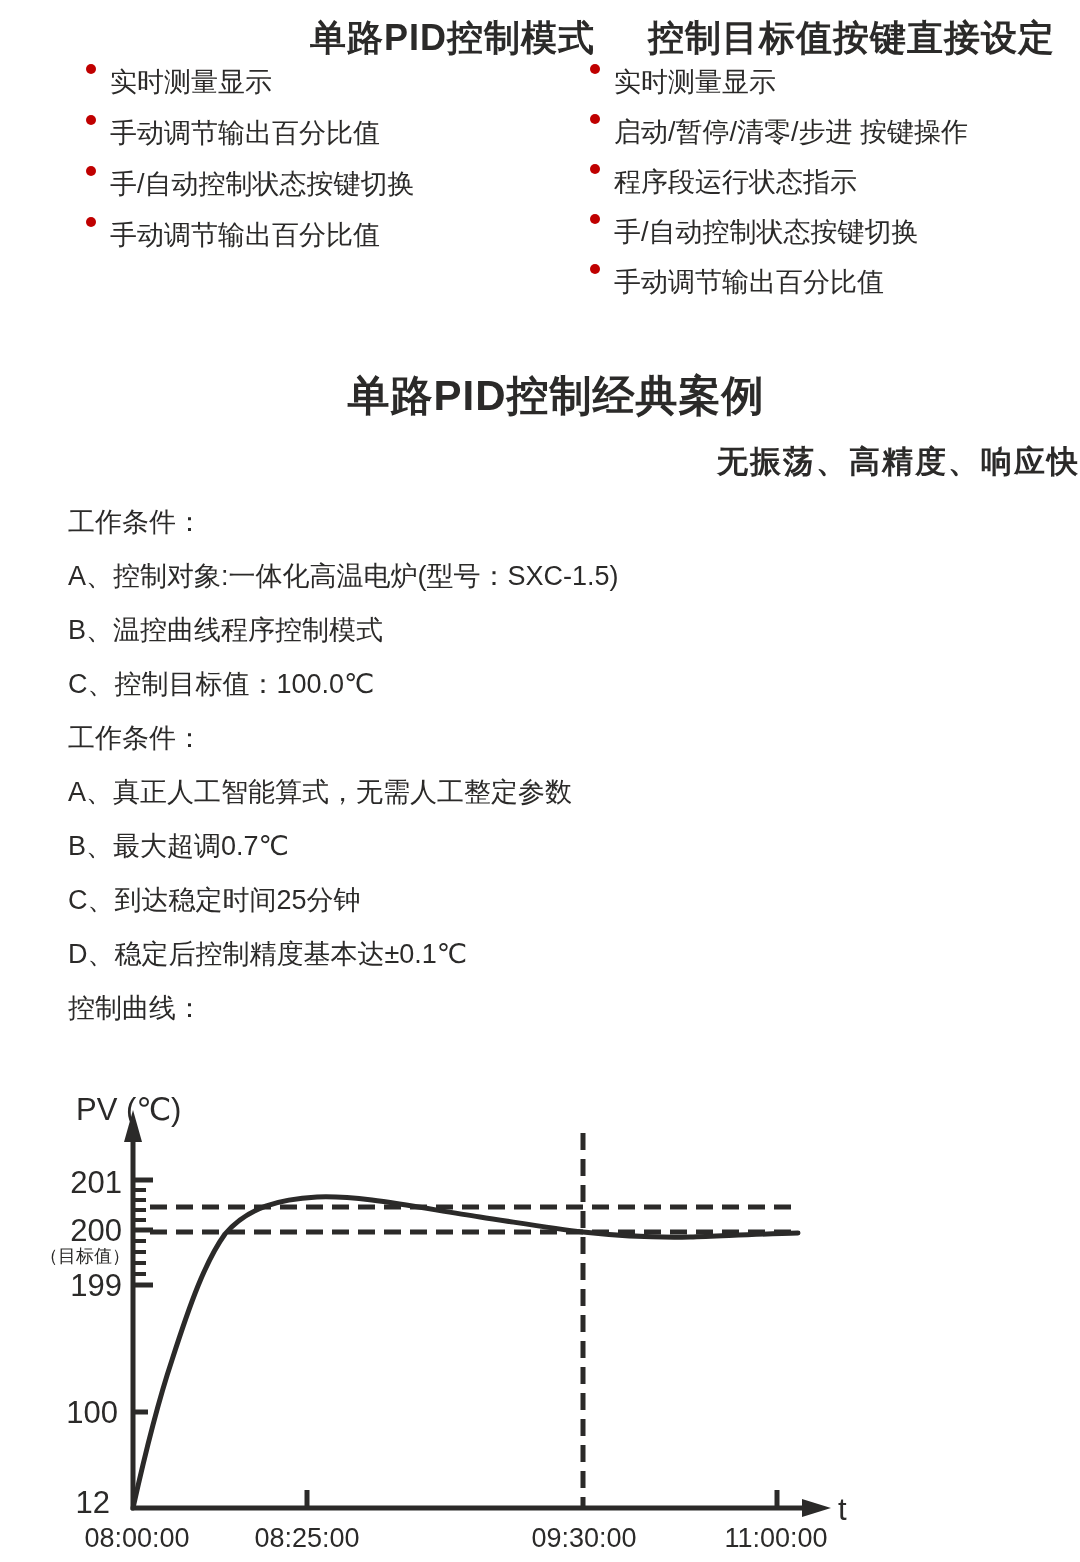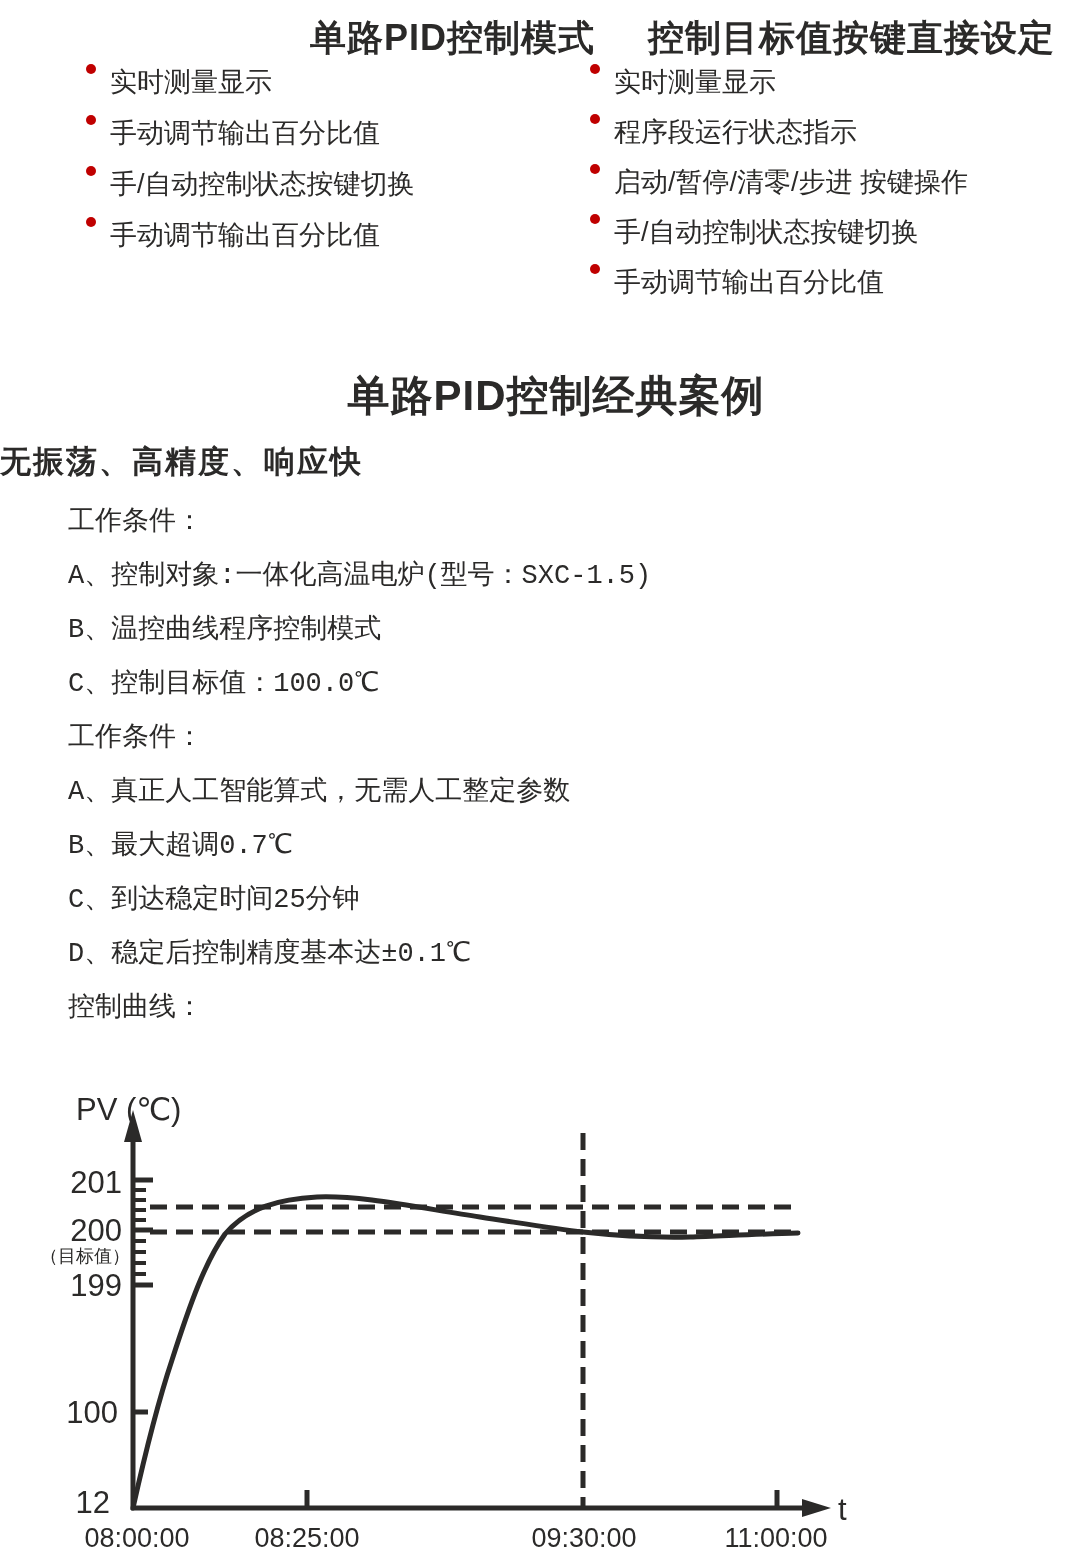--- a/index.html
+++ b/index.html
@@ -11,22 +11,22 @@
   .col-title { position:absolute; top:14px; font-size:36px; font-weight:700; text-align:right; letter-spacing:1px; }
   #left-title  { left:0;   width:595px; }
   #right-title { left:555px; width:500px; }
   ul.features { position:absolute; list-style:none; margin:0; padding:0; }
   #left-features  { left:86px;  top:64px; }
   #right-features { left:590px; top:64px; }
   .features li { display:flex; height:51px; font-size:27px; font-weight:500; white-space:nowrap; }
   #right-features li { height:50px; }
   .dot { width:10px; height:10px; border-radius:50%; background:var(--bullet_red,#c00000); margin-right:14px; flex:0 0 auto; }
   .case-title    { position:absolute; top:368px; left:16px; width:100%; text-align:center; font-size:42px; font-weight:700; letter-spacing:1px; }
-  .case-subtitle { position:absolute; top:441px; left:0; width:100%; text-align:left; font-size:31px; font-weight:700; letter-spacing:2px; }
-  .body-text { position:absolute; left:68px; top:495px;font-family:Liberation Mono, monospace; }
+  .case-subtitle { position:absolute; top:441px; left:0; width:100%; text-align:right; font-size:31px; font-weight:700; letter-spacing:2px; }
+  .body-text { position:absolute; left:68px; top:495px; }
   .body-text p { margin:0; height:54px; line-height:54px; font-size:27px; font-weight:500; white-space:nowrap; }
   .chart { position:absolute; left:0; top:1082px; }
   .chart text { fill:var(--text_dark,#2b2a29); font-family:"Liberation Sans","DejaVu Sans",sans-serif; font-weight:500; }
   .chart .axis   { stroke:var(--text_dark,#2b2a29); stroke-width:5; fill:none; }
   .chart .tick   { stroke:var(--text_dark,#2b2a29); stroke-width:4; }
   .chart .tickb  { stroke:var(--text_dark,#2b2a29); stroke-width:5; }
   .chart .dashed { stroke:var(--text_dark,#2b2a29); stroke-width:5; stroke-dasharray:17 9; fill:none; }
   .chart .curve  { stroke:var(--text_dark,#2b2a29); stroke-width:5; fill:none; stroke-linecap:round; }
   .chart .arrow  { fill:var(--text_dark,#2b2a29); stroke:none; }
   .chart .yt { font-size:31px; text-anchor:end; }
@@ -61,25 +61,25 @@
       </li>
   </ul>
 
   <ul id="right-features" class="features">
     <li>
         <span class="dot"></span>
         <span>实时测量显示</span>
       </li>
     <li>
         <span class="dot"></span>
-        <span>程序段运行状态指示</span>
+        <span>启动/暂停/清零/步进 按键操作</span>
       </li>
     <li>
         <span class="dot"></span>
-        <span>启动/暂停/清零/步进 按键操作</span>
+        <span>程序段运行状态指示</span>
       </li>
     <li>
         <span class="dot"></span>
         <span>手/自动控制状态按键切换</span>
       </li>
     <li>
         <span class="dot"></span>
         <span>手动调节输出百分比值</span>
       </li>
   </ul>

